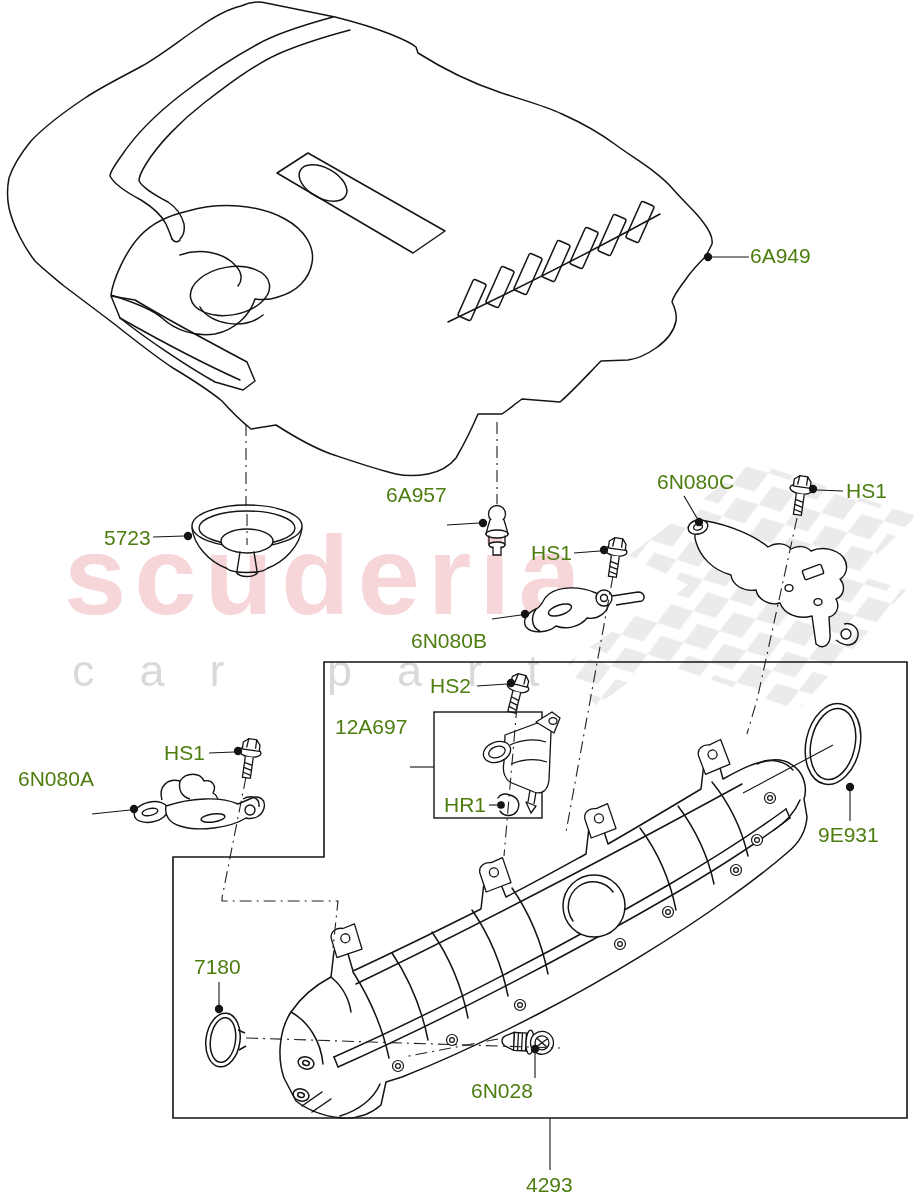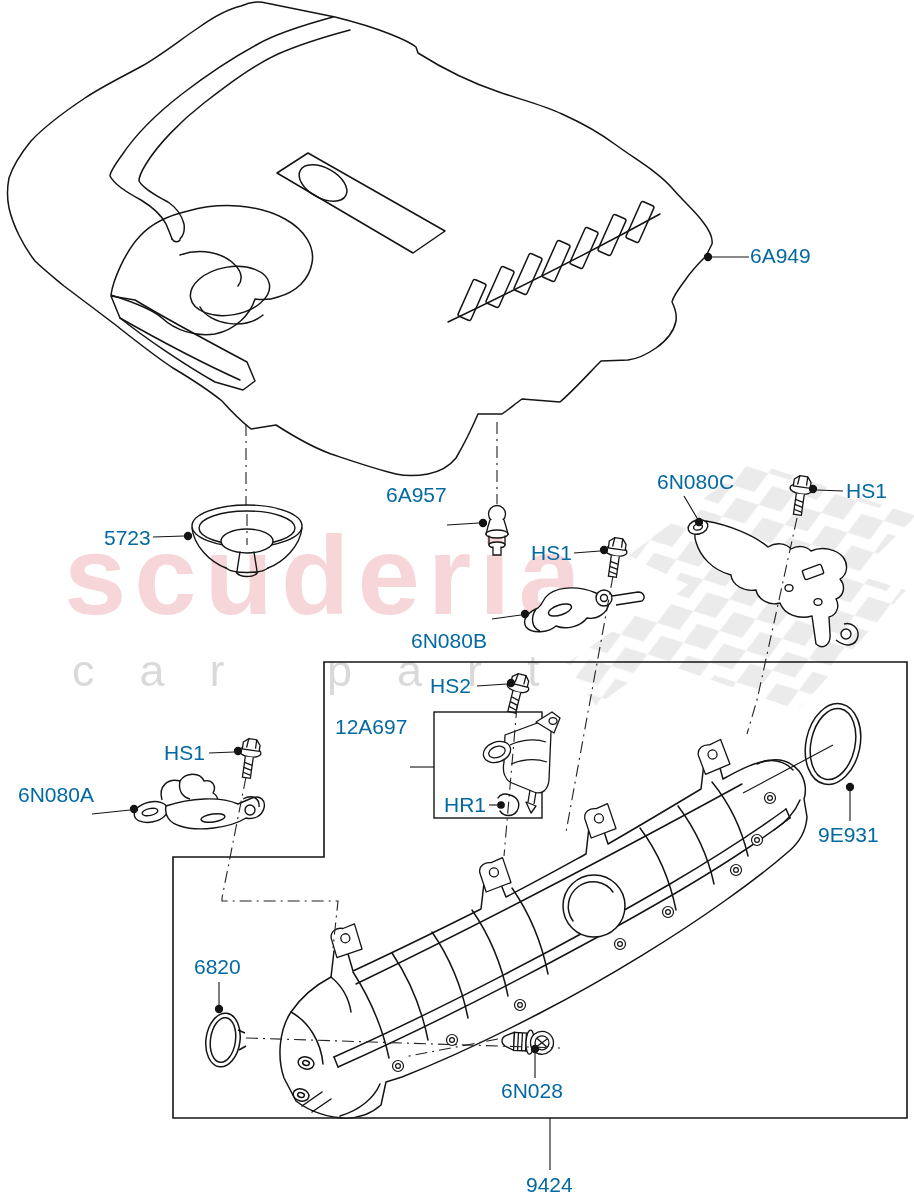--- a/index.html
+++ b/index.html
@@ -5,21 +5,21 @@
   html,body{margin:0;padding:0;background:#fff;}
   .stage{position:relative;width:914px;height:1200px;background:#ffffff;overflow:hidden;
          font-family:"Liberation Sans", sans-serif;}
   .wm-brand{position:absolute;left:64px;top:520px;font-size:112px;font-weight:700;
             letter-spacing:8px;color:rgba(208,48,63,0.20);white-space:nowrap;line-height:1;
             user-select:none;}
   .wm-tagline{position:absolute;left:72px;top:648px;font-size:45px;font-weight:400;
             letter-spacing:45px;color:rgba(0,0,0,0.15);white-space:nowrap;line-height:1;
             user-select:none;}
   svg.art{position:absolute;left:0;top:0;}
-  .lbl{position:absolute;font-size:21px;color:#0369a1;white-space:nowrap;line-height:22px;
+  .lbl{position:absolute;font-size:21px;color:#4d7c0f;white-space:nowrap;line-height:22px;
        cursor:pointer;}
 </style>
 </head>
 <body>
 
 <div class="stage">
 
   <div class="wm-brand">scuderia</div>
   <div class="wm-tagline">car parts</div>
 
@@ -296,18 +296,18 @@
   <div class="lbl" style="left:104px;top:527px">5723</div>
   <div class="lbl" style="left:386px;top:484px">6A957</div>
   <div class="lbl" style="left:657px;top:471px">6N080C</div>
   <div class="lbl" style="left:846px;top:480px">HS1</div>
   <div class="lbl" style="left:531px;top:542px">HS1</div>
   <div class="lbl" style="left:411px;top:630px">6N080B</div>
   <div class="lbl" style="left:430px;top:675px">HS2</div>
   <div class="lbl" style="left:335px;top:716px">12A697</div>
   <div class="lbl" style="left:444px;top:794px">HR1</div>
   <div class="lbl" style="left:164px;top:742px">HS1</div>
-  <div class="lbl" style="left:18px;top:784px">6N080A</div>
+  <div class="lbl" style="left:18px;top:768px">6N080A</div>
   <div class="lbl" style="left:818px;top:824px">9E931</div>
-  <div class="lbl" style="left:194px;top:956px">6820</div>
-  <div class="lbl" style="left:501px;top:1080px">6N028</div>
-  <div class="lbl" style="left:526px;top:1174px">9424</div>
+  <div class="lbl" style="left:194px;top:956px">7180</div>
+  <div class="lbl" style="left:471px;top:1080px">6N028</div>
+  <div class="lbl" style="left:526px;top:1174px">4293</div>
 </div>
 
 </body></html>

